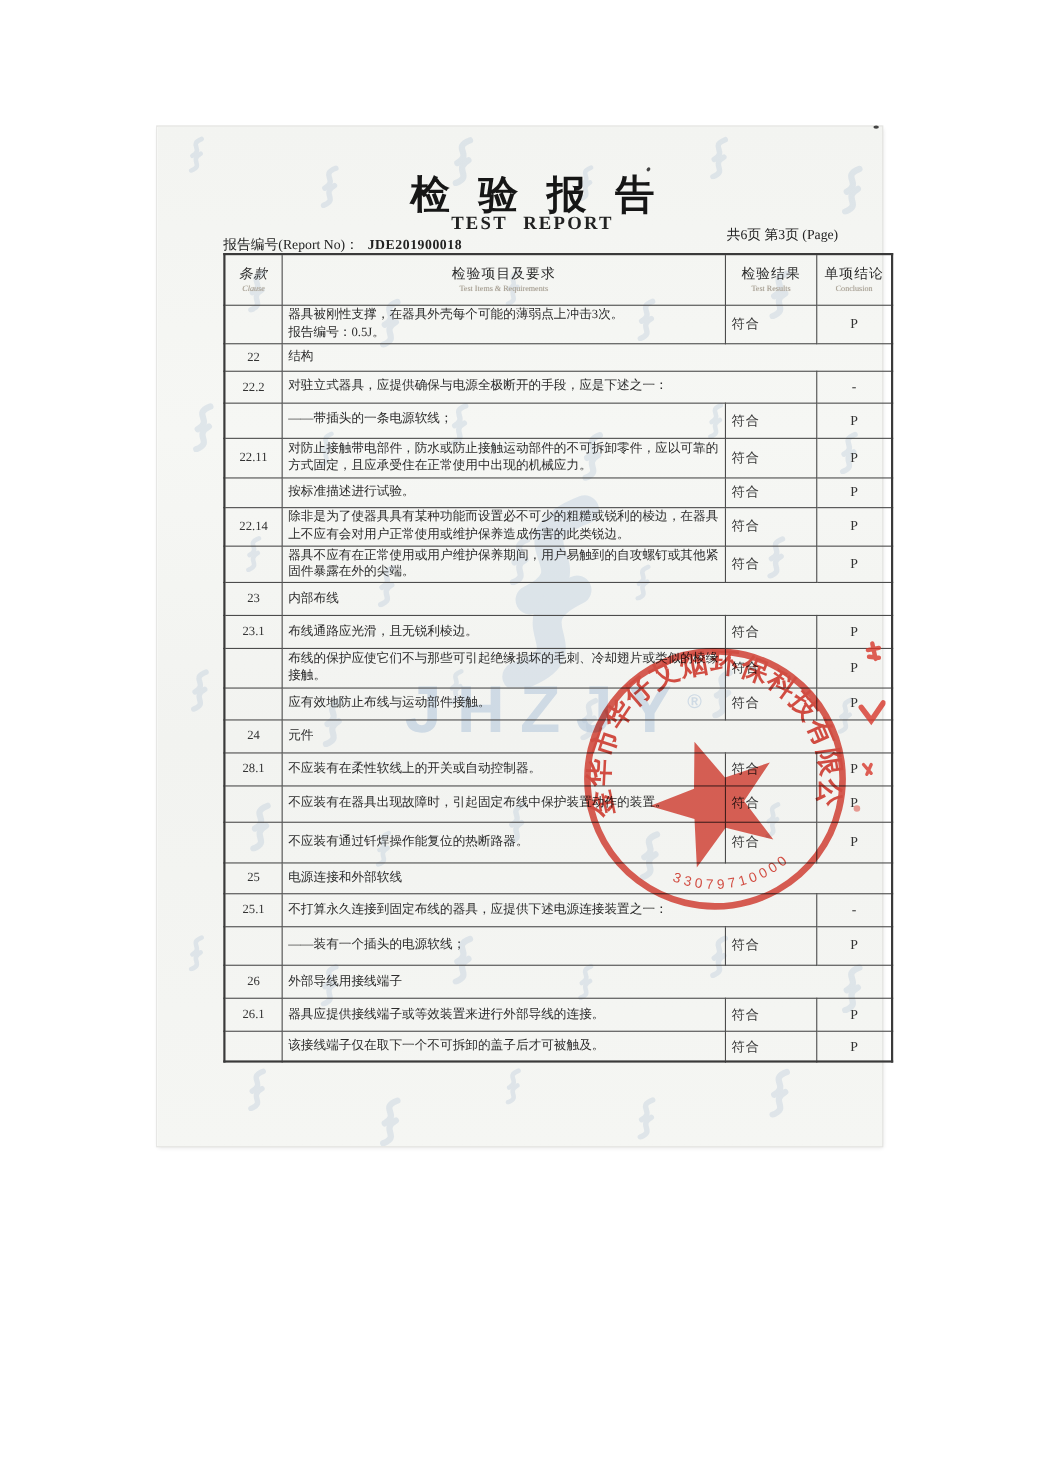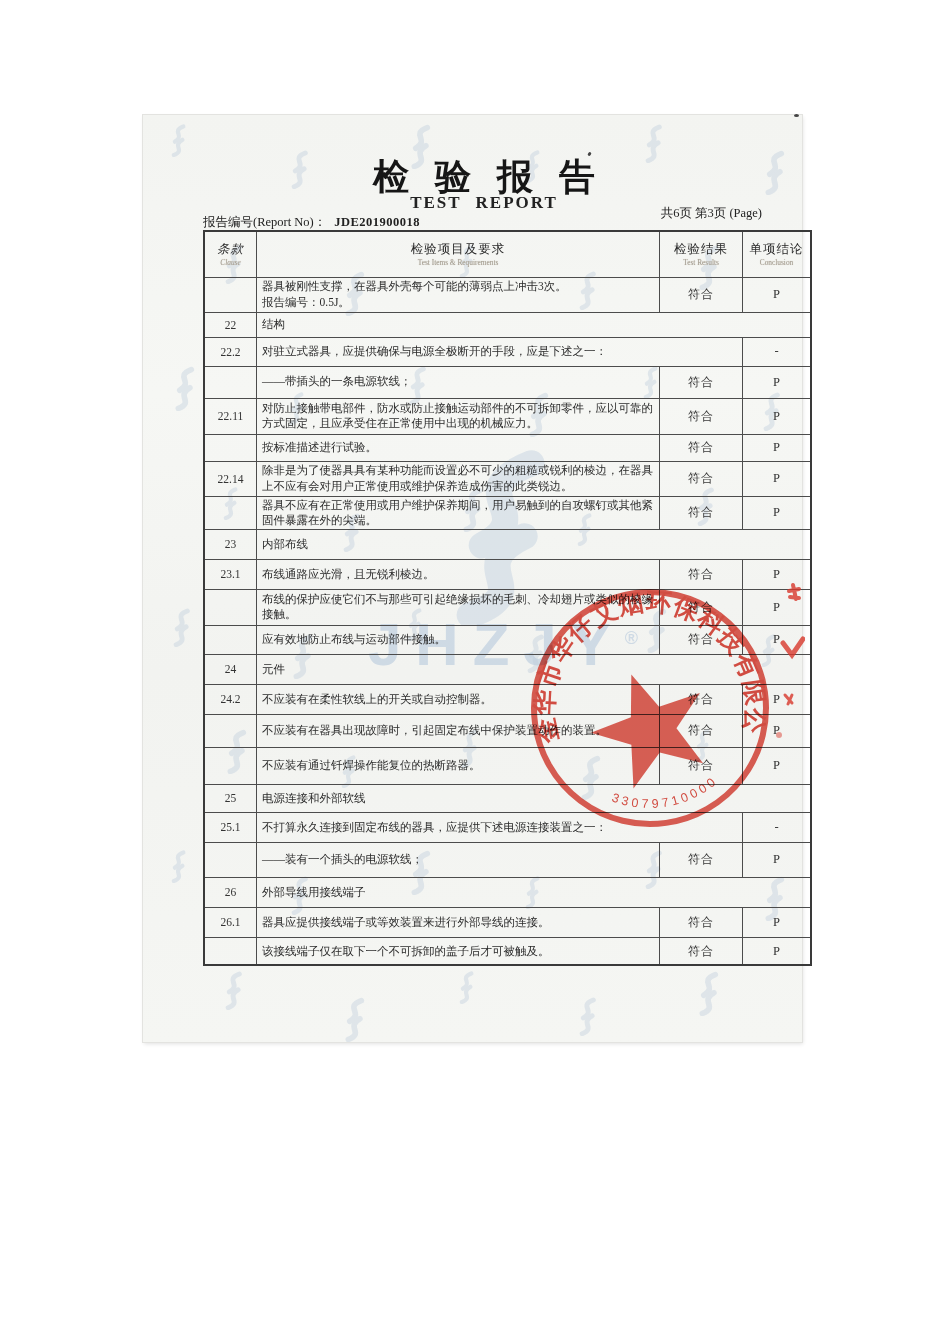--- a/index.html
+++ b/index.html
@@ -30,21 +30,21 @@
   #report-table{position:absolute;left:60px;top:115px;width:562px;border-collapse:collapse;
                 table-layout:fixed;}
   #report-table td,#report-table th{border:1px solid #4c4c4c;padding:1px 5px;overflow:hidden;
                 font-weight:normal;vertical-align:middle;}
   #report-table{border:2px solid #3a3a3a;}
   th .cn{display:block;font-size:12.5px;color:#2a2a2a;letter-spacing:1px;}
   th .en{display:block;font-size:8px;color:#a59e92;letter-spacing:0;transform:scale(.92);
          text-shadow:0 0 1px #c9c4ba;}
   td.clause{text-align:center;font-size:11.5px;color:#333;}
   td.req{font-size:11.5px;line-height:1.32;color:#2b2b2b;white-space:pre-line;text-align:left;}
-  td.result{text-align:center;font-size:12px;letter-spacing:1px;color:#383838;}
+  td.result{text-align:left;font-size:12px;letter-spacing:1px;color:#383838;}
   td.concl{text-align:center;font-size:12.5px;color:#333;}
   
   #stamp{position:absolute;left:382px;top:468px;width:250px;height:250px;
          transform:rotate(-8deg);mix-blend-mode:multiply;opacity:.88;pointer-events:none;}
   
   #edge-frag{position:absolute;left:630px;top:462px;width:32px;height:175px;opacity:.8;
              pointer-events:none;}
 </style>
 </head>
 <body>
@@ -509,21 +509,21 @@
             <td class="clause"></td>
             <td class="req">应有效地防止布线与运动部件接触。</td>
             <td class="result">符合</td>
             <td class="concl">P</td>
           </tr>
           <tr style="height: 30px;">
             <td class="clause">24</td>
             <td class="req" colspan="3">元件</td>
           </tr>
           <tr style="height: 30px;">
-            <td class="clause">24.2</td>
+            <td class="clause">28.1</td>
             <td class="req">不应装有在柔性软线上的开关或自动控制器。</td>
             <td class="result">符合</td>
             <td class="concl">P</td>
           </tr>
           <tr style="height: 33px;">
             <td class="clause"></td>
             <td class="req">不应装有在器具出现故障时，引起固定布线中保护装置动作的装置。</td>
             <td class="result">符合</td>
             <td class="concl">P</td>
           </tr>

